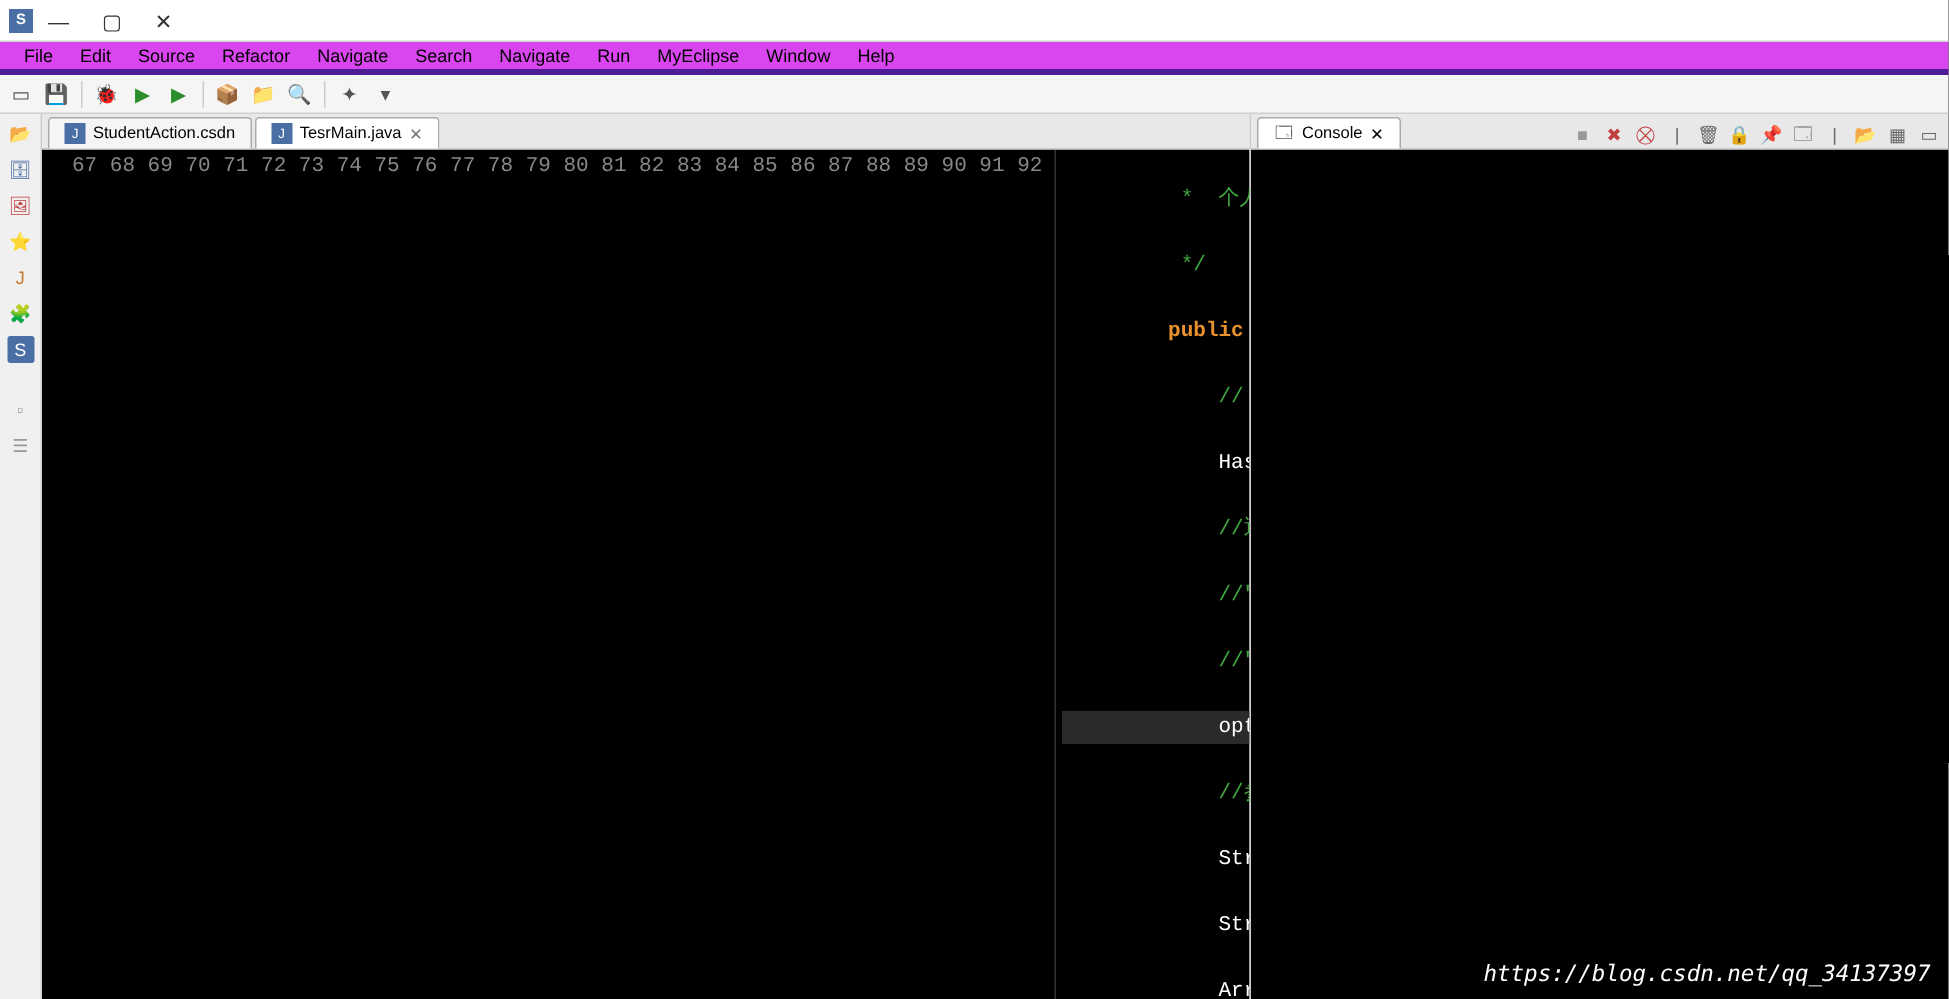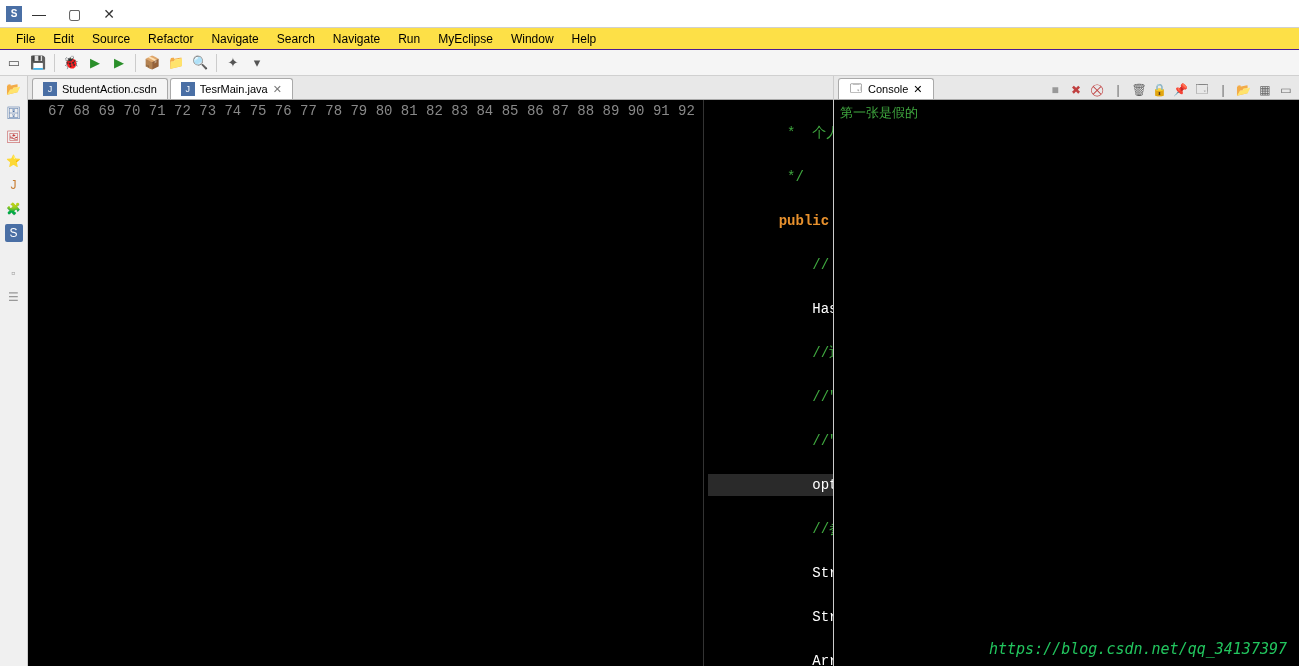--- a/index.html
+++ b/index.html
@@ -25,27 +25,27 @@
   width: 16px; height: 16px;
   background: #4a6fa5;
   margin-right: 6px;
   display: inline-flex; align-items:center; justify-content:center;
   color:#fff; font-size:10px; font-weight:bold;
 }
 .titlebar .title { flex:1; color:#000; }
 .win-controls { display:flex; gap:14px; color:#333; font-size:14px; }
 .win-controls span { cursor:pointer; padding:2px 4px; }
 .menubar {
-  background:#fde047;
+  background:#d946ef;
   height:22px;
   display:flex;
   align-items:center;
   padding:0 8px;
   gap:2px;
-  border-bottom:1px solid #4c1d95;
+  border-bottom:4px solid #4c1d95;
 }
 .menubar .menu-item {
   padding:2px 8px;
   cursor:pointer;
 }
 .toolbar {
   background:#f5f5f5;
   height:26px;
   border-bottom:1px solid #d0d0d0;
   display:flex;
@@ -198,21 +198,21 @@
   background:#000;
   color:#3fa83f;
   font-family: Consolas, monospace;
   font-size:13px;
   padding:4px 6px;
   position:relative;
 }
 .watermark {
   position:absolute;
   bottom:8px; right:12px;
-  color:#22c55e;
+  color:#ffffff;
   font-family: Consolas, monospace;
   font-size:15px;
   font-style:italic;
 }
 </style>
 </head>
 <body>
 
 <div class="titlebar">
   <span class="app-icon">S</span>
@@ -357,18 +357,17 @@
         <span class="ct-icon">🔒</span>
         <span class="ct-icon">📌</span>
         <span class="ct-icon">🗔</span>
         <span class="ct-icon">|</span>
         <span class="ct-icon">📂</span>
         <span class="ct-icon">▦</span>
         <span class="ct-icon">▭</span>
       </div>
     </div>
     <div class="console-body">
-      <div>第一张是假的</div>
       <div class="watermark">https://blog.csdn.net/qq_34137397</div>
     </div>
   </div>
 
 </div>
 
 </body></html>

